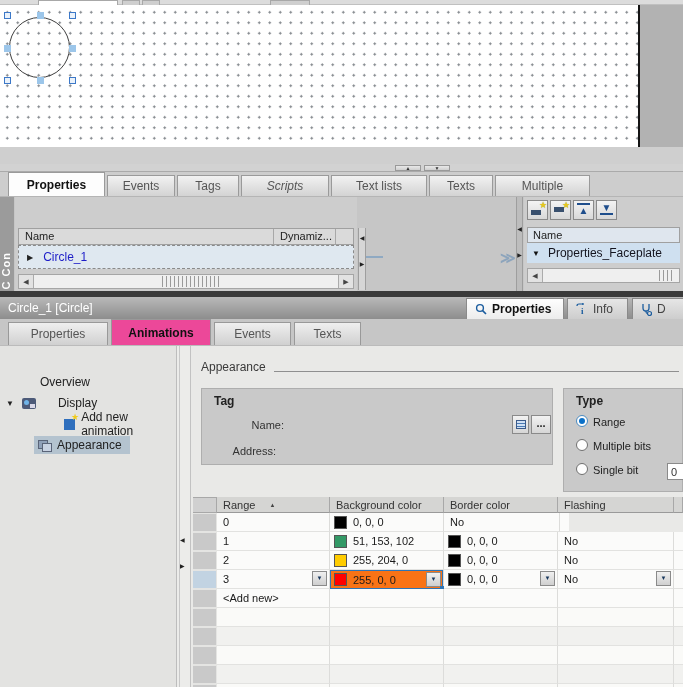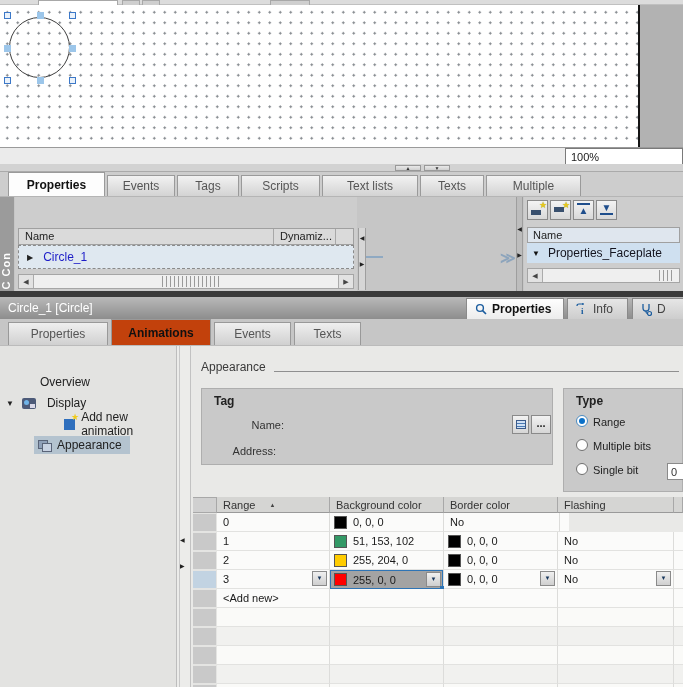--- a/index.html
+++ b/index.html
@@ -76,21 +76,21 @@
   #insp-title { left:0; top:297px; width:683px; height:22px; background:linear-gradient(#b9b9b9,#8d8d8d); }
   #insp-title .ttl { position:absolute; left:8px; top:4px; color:#ffffff; font-size:12px; }
   .pane-tab { position:absolute; top:1px; height:21px; border:1px solid #8a8a8a; border-bottom:none; display:flex; align-items:center; padding:0 8px; gap:5px; font-size:12px; }
   .pane-tab.active { background:linear-gradient(#fefefe,#ececec); font-weight:bold; color:#111; }
   .pane-tab.idle { background:linear-gradient(#e6e6e6,#cdcdcd); color:#444; }
   .pane-tab svg { flex:none; }
 
   
   #tabs2 { left:0; top:319px; width:683px; height:27px; background:#c6c6c6; display:flex; align-items:flex-end; padding-left:8px; border-bottom:1px solid #bbb; }
   .tab2 { height:23px; margin-right:3px; background:linear-gradient(#efefef,#d0d0d0); border:1px solid #999; border-bottom:none; color:#555; font-size:12px; display:flex; align-items:center; justify-content:center; flex:none; }
-  .tab2.active { height:26px; background:#c2410c; font-weight:bold; color:#111; }
+  .tab2.active { height:26px; background:#ec4899; font-weight:bold; color:#111; }
 
   
   #main { left:0; top:346px; width:683px; height:341px; background:#e9e9e7; }
   #nav { position:absolute; left:0; top:0; width:177px; height:341px; background:#e3e3e1; border-right:1px solid #bdbdbd; }
   .nav-item { position:absolute; height:18px; display:flex; align-items:center; font-size:12px; color:#222; }
   .nav-sel { position:absolute; left:34px; width:96px; height:18px; background:#b4c3cf; }
   .tri { font-size:8px; color:#222; }
   .ic-display { width:14px; height:11px; background:#4c5a78; border-radius:2px; position:relative; }
   .ic-display::before { content:""; position:absolute; left:2px; top:2px; width:5px; height:5px; background:#6fb4e8; border-radius:50%; }
   .ic-display::after { content:""; position:absolute; right:1px; bottom:1px; width:5px; height:4px; background:#d8d8e8; }
@@ -135,21 +135,21 @@
   .thead .tcell { background:#d5d5d3; border-right:1px solid #a8a8a8; border-bottom:1px solid #9a9a9a; color:#333; }
   .thead .selc { border:1px solid #a8a8a8; border-left:none; background:#d0d0d0; }
   .w-range { width:113px; padding-left:6px; }
   .w-bg { width:114px; padding-left:4px; }
   .w-border { width:114px; padding-left:4px; }
   .w-flash { width:116px; padding-left:6px; }
   .w-rest { width:9px; border-right:none; }
   .swatch { width:13px; height:13px; border:1px solid #555; margin-right:6px; flex:none; }
   .sort { font-size:6px; color:#444; margin-left:14px; }
   .dd { position:absolute; right:2px; top:1px; width:15px; height:15px; background:linear-gradient(#f0f0f0,#cfcfcf); border:1px solid #8a8a8a; font-size:6px; color:#17365c; text-align:center; line-height:13px; }
-  .editor { position:absolute; left:0; top:0; width:113px; height:19px; background:#a3a3a3; border:1px solid #2e74b5; display:flex; align-items:center; padding-left:3px; }
+  .editor { position:absolute; left:0; top:0; width:113px; height:19px; background:#f97316; border:1px solid #2e74b5; display:flex; align-items:center; padding-left:3px; }
   .editor::after { content:""; position:absolute; right:-2px; bottom:-2px; width:4px; height:4px; background:#2e74b5; }
   .empty-a { background:#fafaf8; }
   .empty-b { background:#f1f1ef; }
 </style>
 </head>
 <body>
 
 <div id="app">
 
   <div class="abs" id="top-sliver">
@@ -167,40 +167,37 @@
       <div class="handle corner" style="left:62px;top:-3px;"></div>
       <div class="handle mid" style="left:-3px;top:30px;"></div>
       <div class="handle mid" style="left:62px;top:30px;"></div>
       <div class="handle corner" style="left:-3px;top:62px;"></div>
       <div class="handle mid" style="left:30px;top:62px;"></div>
       <div class="handle corner" style="left:62px;top:62px;"></div>
     </div>
   </div>
   <div class="abs" id="canvas-outside"></div>
 
-  <div class="abs" id="zoom-row">
-    <div id="zoom-box">100%</div>
-  </div>
 
   <div class="abs" id="split-row">
     <div class="split-btn" style="left:395px;">▲</div>
     <div class="split-btn" style="left:424px;">▼</div>
   </div>
 
   <div class="abs" id="tabs1">
     <div class="tab1 active" style="width:97px;">
         <span>Properties</span>
       </div>
     <div class="tab1" style="width:68px;">
         <span>Events</span>
       </div>
     <div class="tab1" style="width:62px;">
         <span>Tags</span>
       </div>
-    <div class="tab1" style="width:79px;">
+    <div class="tab1" style="width:88px;font-style:italic;">
         <span>Scripts</span>
       </div>
     <div class="tab1" style="width:96px;">
         <span>Text lists</span>
       </div>
     <div class="tab1" style="width:64px;">
         <span>Texts</span>
       </div>
     <div class="tab1" style="width:95px;">
         <span>Multiple</span>
@@ -321,21 +318,21 @@
 
   <div class="abs" id="main">
 
     <div id="nav">
       <div class="nav-item" style="left:40px;top:27px;">
           <span>Overview</span>
         </div>
       <div class="nav-item" style="left:6px;top:48px;">
         <span class="tri">▼</span>
         <span class="ic-display" style="margin-left:8px;"></span>
-        <span style="margin-left:11px;">Display</span>
+        <span style="margin-left:22px;">Display</span>
       </div>
       <div class="nav-item" style="left:38px;top:69px;padding-left:26px;">
         <span class="ic-add"></span>
         <span style="margin-left:6px;">Add new animation</span>
       </div>
       <div class="nav-sel" style="top:90px;"></div>
       <div class="nav-item" style="left:38px;top:90px;">
         <span class="ic-appear"></span>
         <span style="margin-left:6px;">Appearance</span>
       </div>

